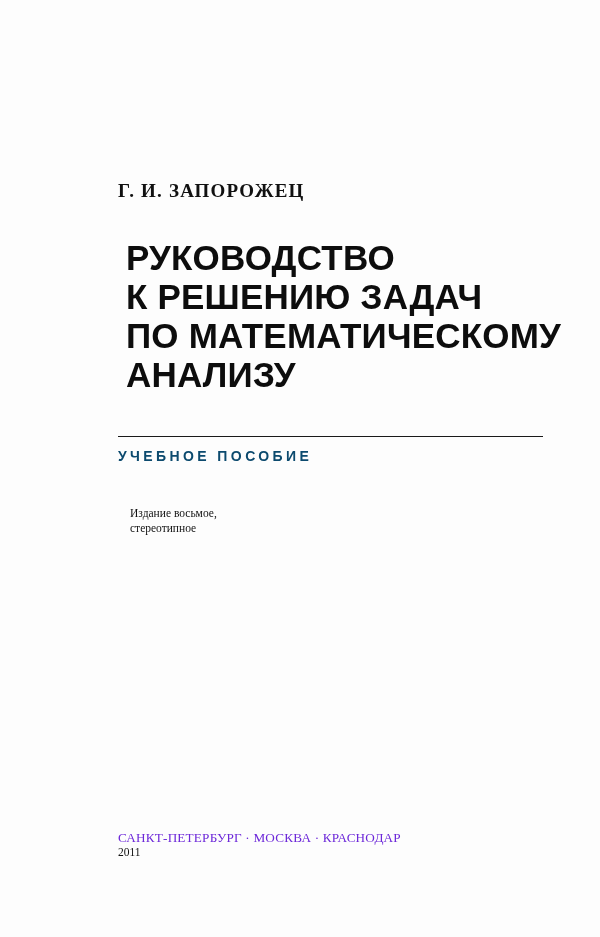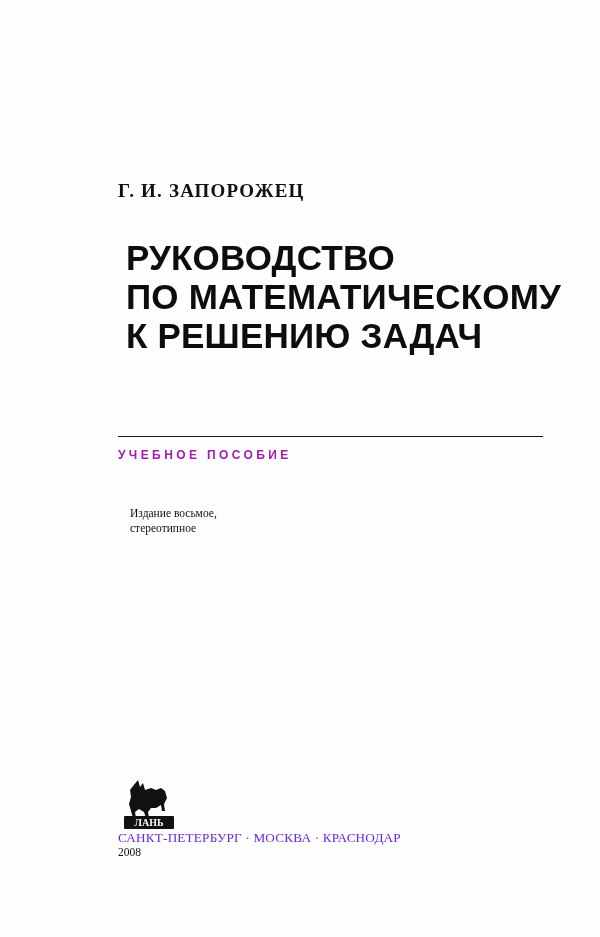--- a/index.html
+++ b/index.html
@@ -62,23 +62,23 @@
     width: 425px;
     height: 1px;
     background: #1a1a1a;
   }
   .subtitle {
     position: absolute;
     top: 448px;
     left: 0;
     font-family: "Liberation Sans", sans-serif;
     font-weight: bold;
-    font-size: 12px;
+    font-size: 14px;
     letter-spacing: 3.4px;
-    color: #a21caf;
+    color: #0c4a6e;
     text-transform: uppercase;
   }
   .edition {
     position: absolute;
     top: 506px;
     left: 12px;
     font-family: "Liberation Serif", serif;
     font-size: 11.5px;
     line-height: 15px;
     color: #111;
@@ -122,42 +122,32 @@
 </head>
 <body>
 
 <div class="page">
   <div class="content">
 
     <div class="author">Г. И. ЗАПОРОЖЕЦ</div>
 
     <div class="title">
       <span class="line">РУКОВОДСТВО</span>
+      <span class="line">К РЕШЕНИЮ ЗАДАЧ</span>
       <span class="line">ПО МАТЕМАТИЧЕСКОМУ</span>
-      <span class="line">К РЕШЕНИЮ ЗАДАЧ</span>
+      <span class="line">АНАЛИЗУ</span>
     </div>
 
     <div class="rule"></div>
 
     <div class="subtitle">УЧЕБНОЕ ПОСОБИЕ</div>
 
     <div class="edition">
       <span>Издание восьмое,</span>
       <span>стереотипное</span>
     </div>
 
-    <div class="publisher">
-      <div class="logo">
-        <svg width="62" height="52" viewBox="0 0 62 52" xmlns="http://www.w3.org/2000/svg">
-          <g fill="#111111">
-            <path d="M20 2 L22 9 L25 5 L27 12 L33 10 L38 12 L43 10 L47 13 L49 20 L46 26 L47 33 L44 33 L43 27 L38 30 L33 30 L30 34 L31 40 L28 40 L26 34 L21 31 L17 34 L18 40 L15 40 L13 33 L11 26 L13 19 L12 12 L15 8 Z"></path>
-            <rect x="6" y="38" width="50" height="13" rx="1"></rect>
-          </g>
-          <text x="31" y="48" font-family="Liberation Serif, serif" font-size="10" font-weight="bold" fill="#ffffff" text-anchor="middle">ЛАНЬ</text>
-        </svg>
-      </div>
-    </div>
 
     <div class="cities">САНКТ-ПЕТЕРБУРГ · МОСКВА · КРАСНОДАР</div>
-    <div class="year">2008</div>
+    <div class="year">2011</div>
 
   </div>
 </div>
 
 </body></html>

